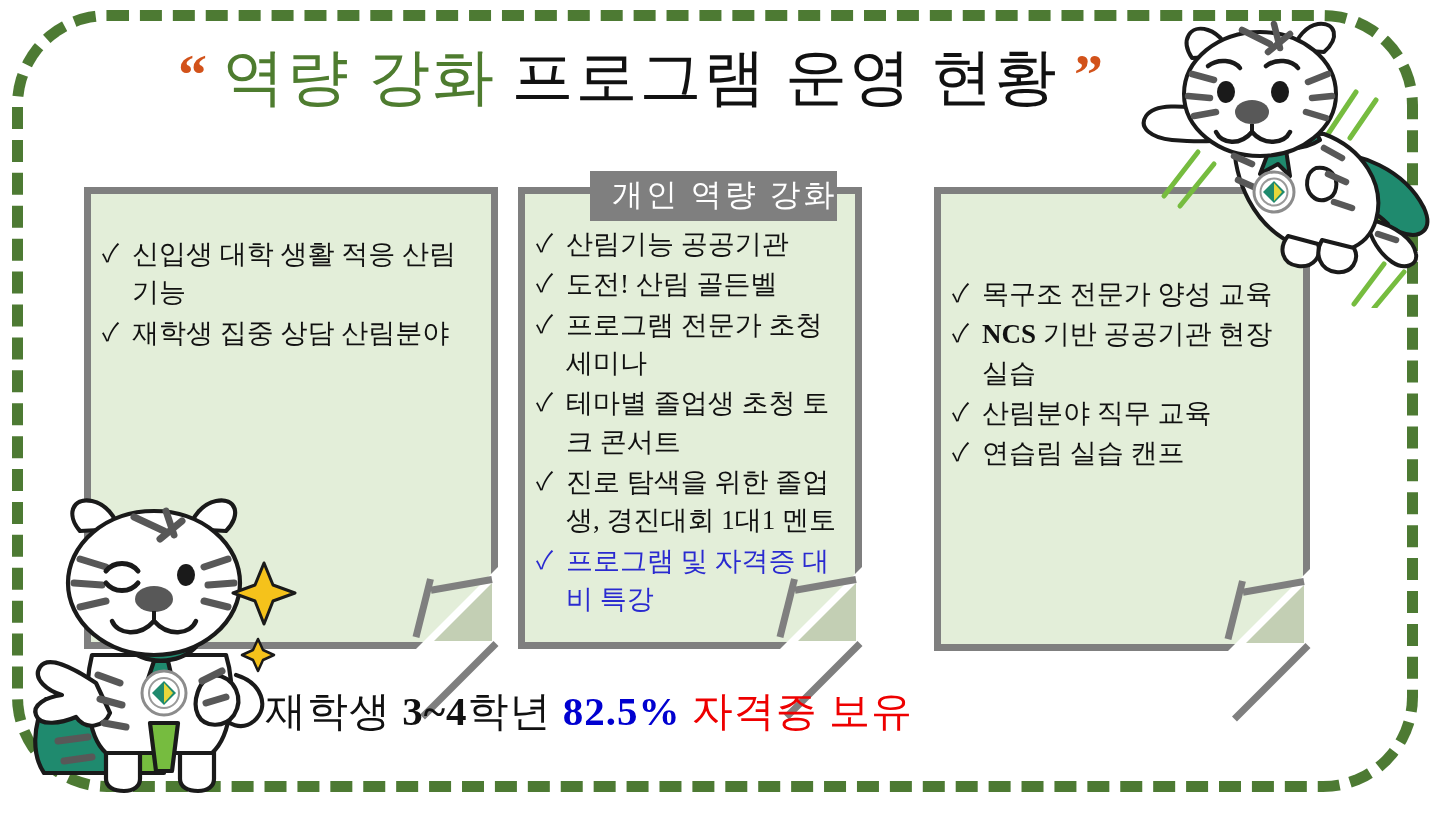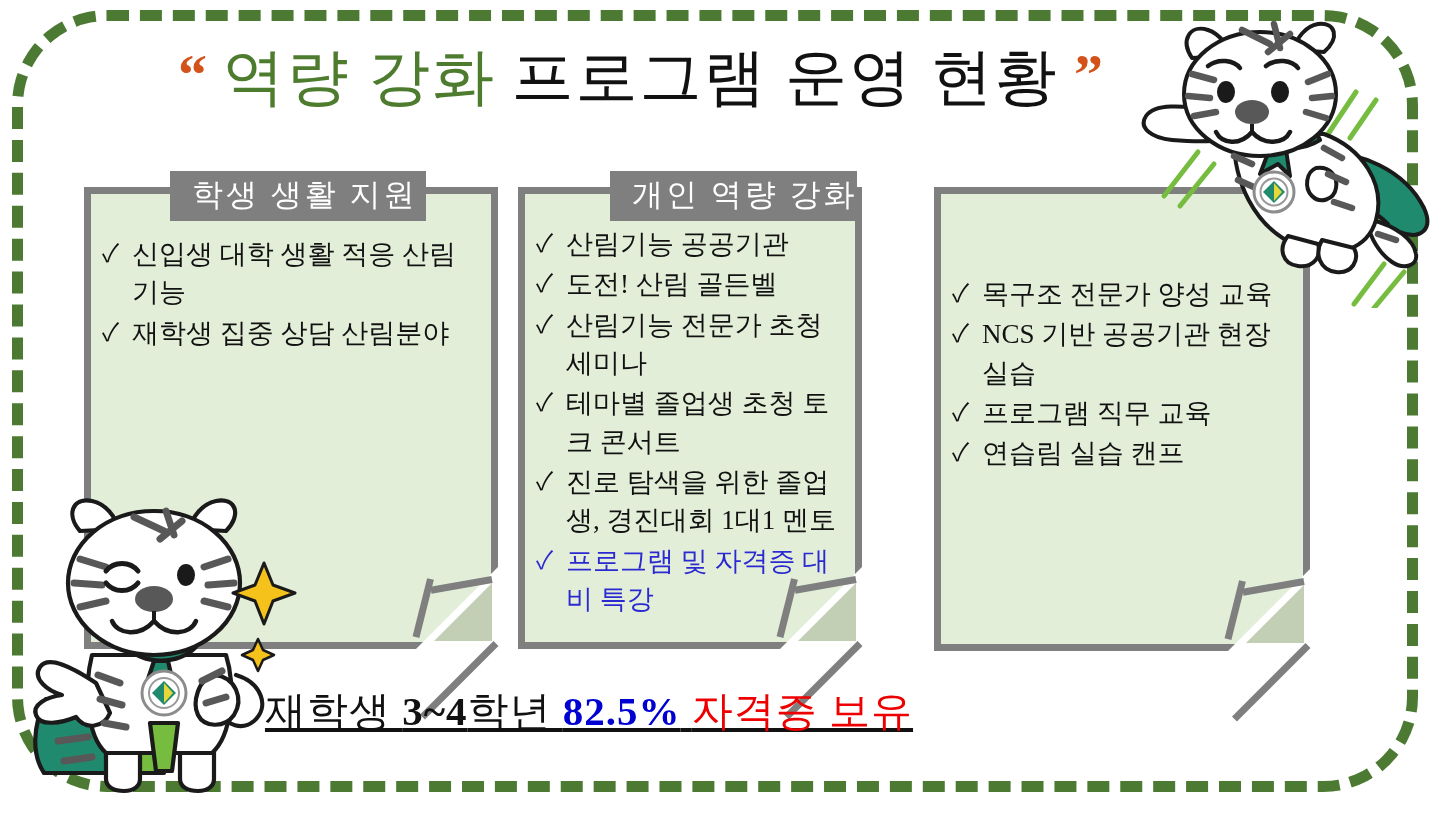--- a/index.html
+++ b/index.html
@@ -63,28 +63,27 @@
   .list{position:absolute;left:18px;right:18px;}
   .li{
     display:flex;align-items:flex-start;
     font-size:27px;line-height:1.42;color:#111;margin-bottom:2px;
     font-family:"Liberation Serif",serif;
   }
   .li .chk{flex:0 0 auto;width:30px;font-size:25px;line-height:1.5;}
   .li .txt{flex:1 1 auto;}
   .li.blue{color:#2a2ad0;}
   .li.blue .chk{color:#2a2ad0;}
-  .b{font-weight:normal;}
+  .b{font-weight:bold;}
 
   
   .bottom{
     position:absolute;left:0;top:684px;width:1178px;text-align:center;
     font-size:41px;line-height:1.34;letter-spacing:1px;color:#111;
     font-family:"Liberation Serif",serif;
-    text-decoration:underline;
   }
   .bottom .blue{color:#0000d0;font-weight:bold;}
   .bottom .red{color:#ee0000;}
   .bottom .redb{color:#ee0000;font-weight:bold;}
   .bottom .blk-b{font-weight:bold;}
 
   
   .mascot{position:absolute;}
   #mascot-bottom-left{left:14px;top:487px;width:300px;height:318px;}
   #mascot-top-right{left:1138px;top:8px;width:313px;height:300px;}
@@ -114,77 +113,76 @@
       <div class="li">
         <span class="chk">✓</span>
         <span class="txt">신입생 대학 생활 적응 산림기능</span>
       </div>
       <div class="li">
         <span class="chk">✓</span>
         <span class="txt">재학생 집중 상담 산림분야</span>
       </div>
     </div>
   </div>
-  <div class="tab" style="left:170px;top:171px;width:212px;">학생 생활 지원</div>
 
   <div class="card" id="card-2" style="left:518px;top:187px;width:344px;height:462px;">
     <div class="body"></div>
     <div class="fold-cut"></div>
     <div class="fold-tri"></div>
     <div class="fold-line"></div>
     <div class="fold-line2"></div>
     <div class="fold-line3"></div>
     <div class="list" style="top:38px;">
       <div class="li">
         <span class="chk">✓</span>
         <span class="txt">산림기능 공공기관</span>
       </div>
       <div class="li">
         <span class="chk">✓</span>
         <span class="txt">도전! 산림 골든벨</span>
       </div>
       <div class="li">
         <span class="chk">✓</span>
-        <span class="txt">산림기능 전문가 초청 세미나</span>
+        <span class="txt">프로그램 전문가 초청 세미나</span>
       </div>
       <div class="li">
         <span class="chk">✓</span>
         <span class="txt">테마별 졸업생 초청 토크 콘서트</span>
       </div>
       <div class="li">
         <span class="chk">✓</span>
         <span class="txt">진로 탐색을 위한 졸업생, 경진대회 1대1 멘토</span>
       </div>
       <div class="li blue">
         <span class="chk">✓</span>
         <span class="txt">프로그램 및 자격증 대비 특강</span>
       </div>
     </div>
   </div>
-  <div class="tab" style="left:610px;top:171px;width:203px;">개인 역량 강화</div>
+  <div class="tab" style="left:590px;top:171px;width:203px;">개인 역량 강화</div>
 
   <div class="card" id="card-3" style="left:934px;top:187px;width:376px;height:464px;">
     <div class="body"></div>
     <div class="fold-cut"></div>
     <div class="fold-tri"></div>
     <div class="fold-line"></div>
     <div class="fold-line2"></div>
     <div class="fold-line3"></div>
     <div class="list" style="top:88px;">
       <div class="li">
         <span class="chk">✓</span>
         <span class="txt">목구조 전문가 양성 교육</span>
       </div>
       <div class="li">
         <span class="chk">✓</span>
         <span class="txt" id="ncs-item"><span class="b">NCS</span> 기반 공공기관 현장 실습</span>
       </div>
       <div class="li">
         <span class="chk">✓</span>
-        <span class="txt">프로그램 직무 교육</span>
+        <span class="txt">산림분야 직무 교육</span>
       </div>
       <div class="li">
         <span class="chk">✓</span>
         <span class="txt">연습림 실습 캔프</span>
       </div>
     </div>
   </div>
 
   <div class="bottom">
     <div>

